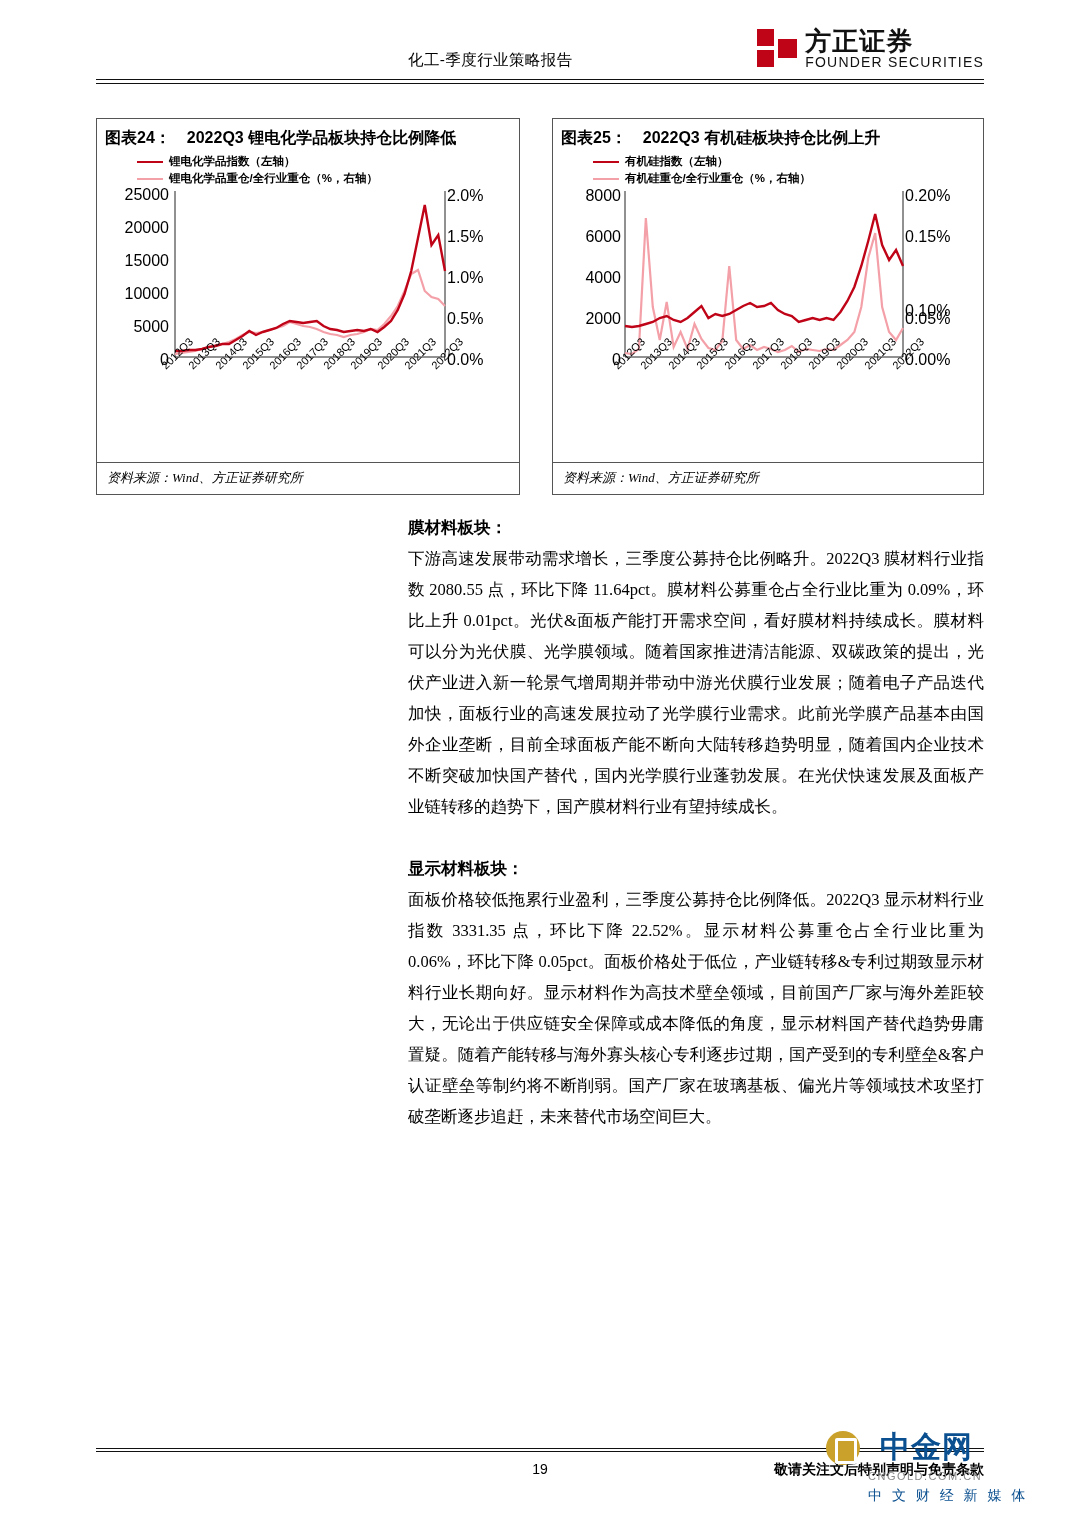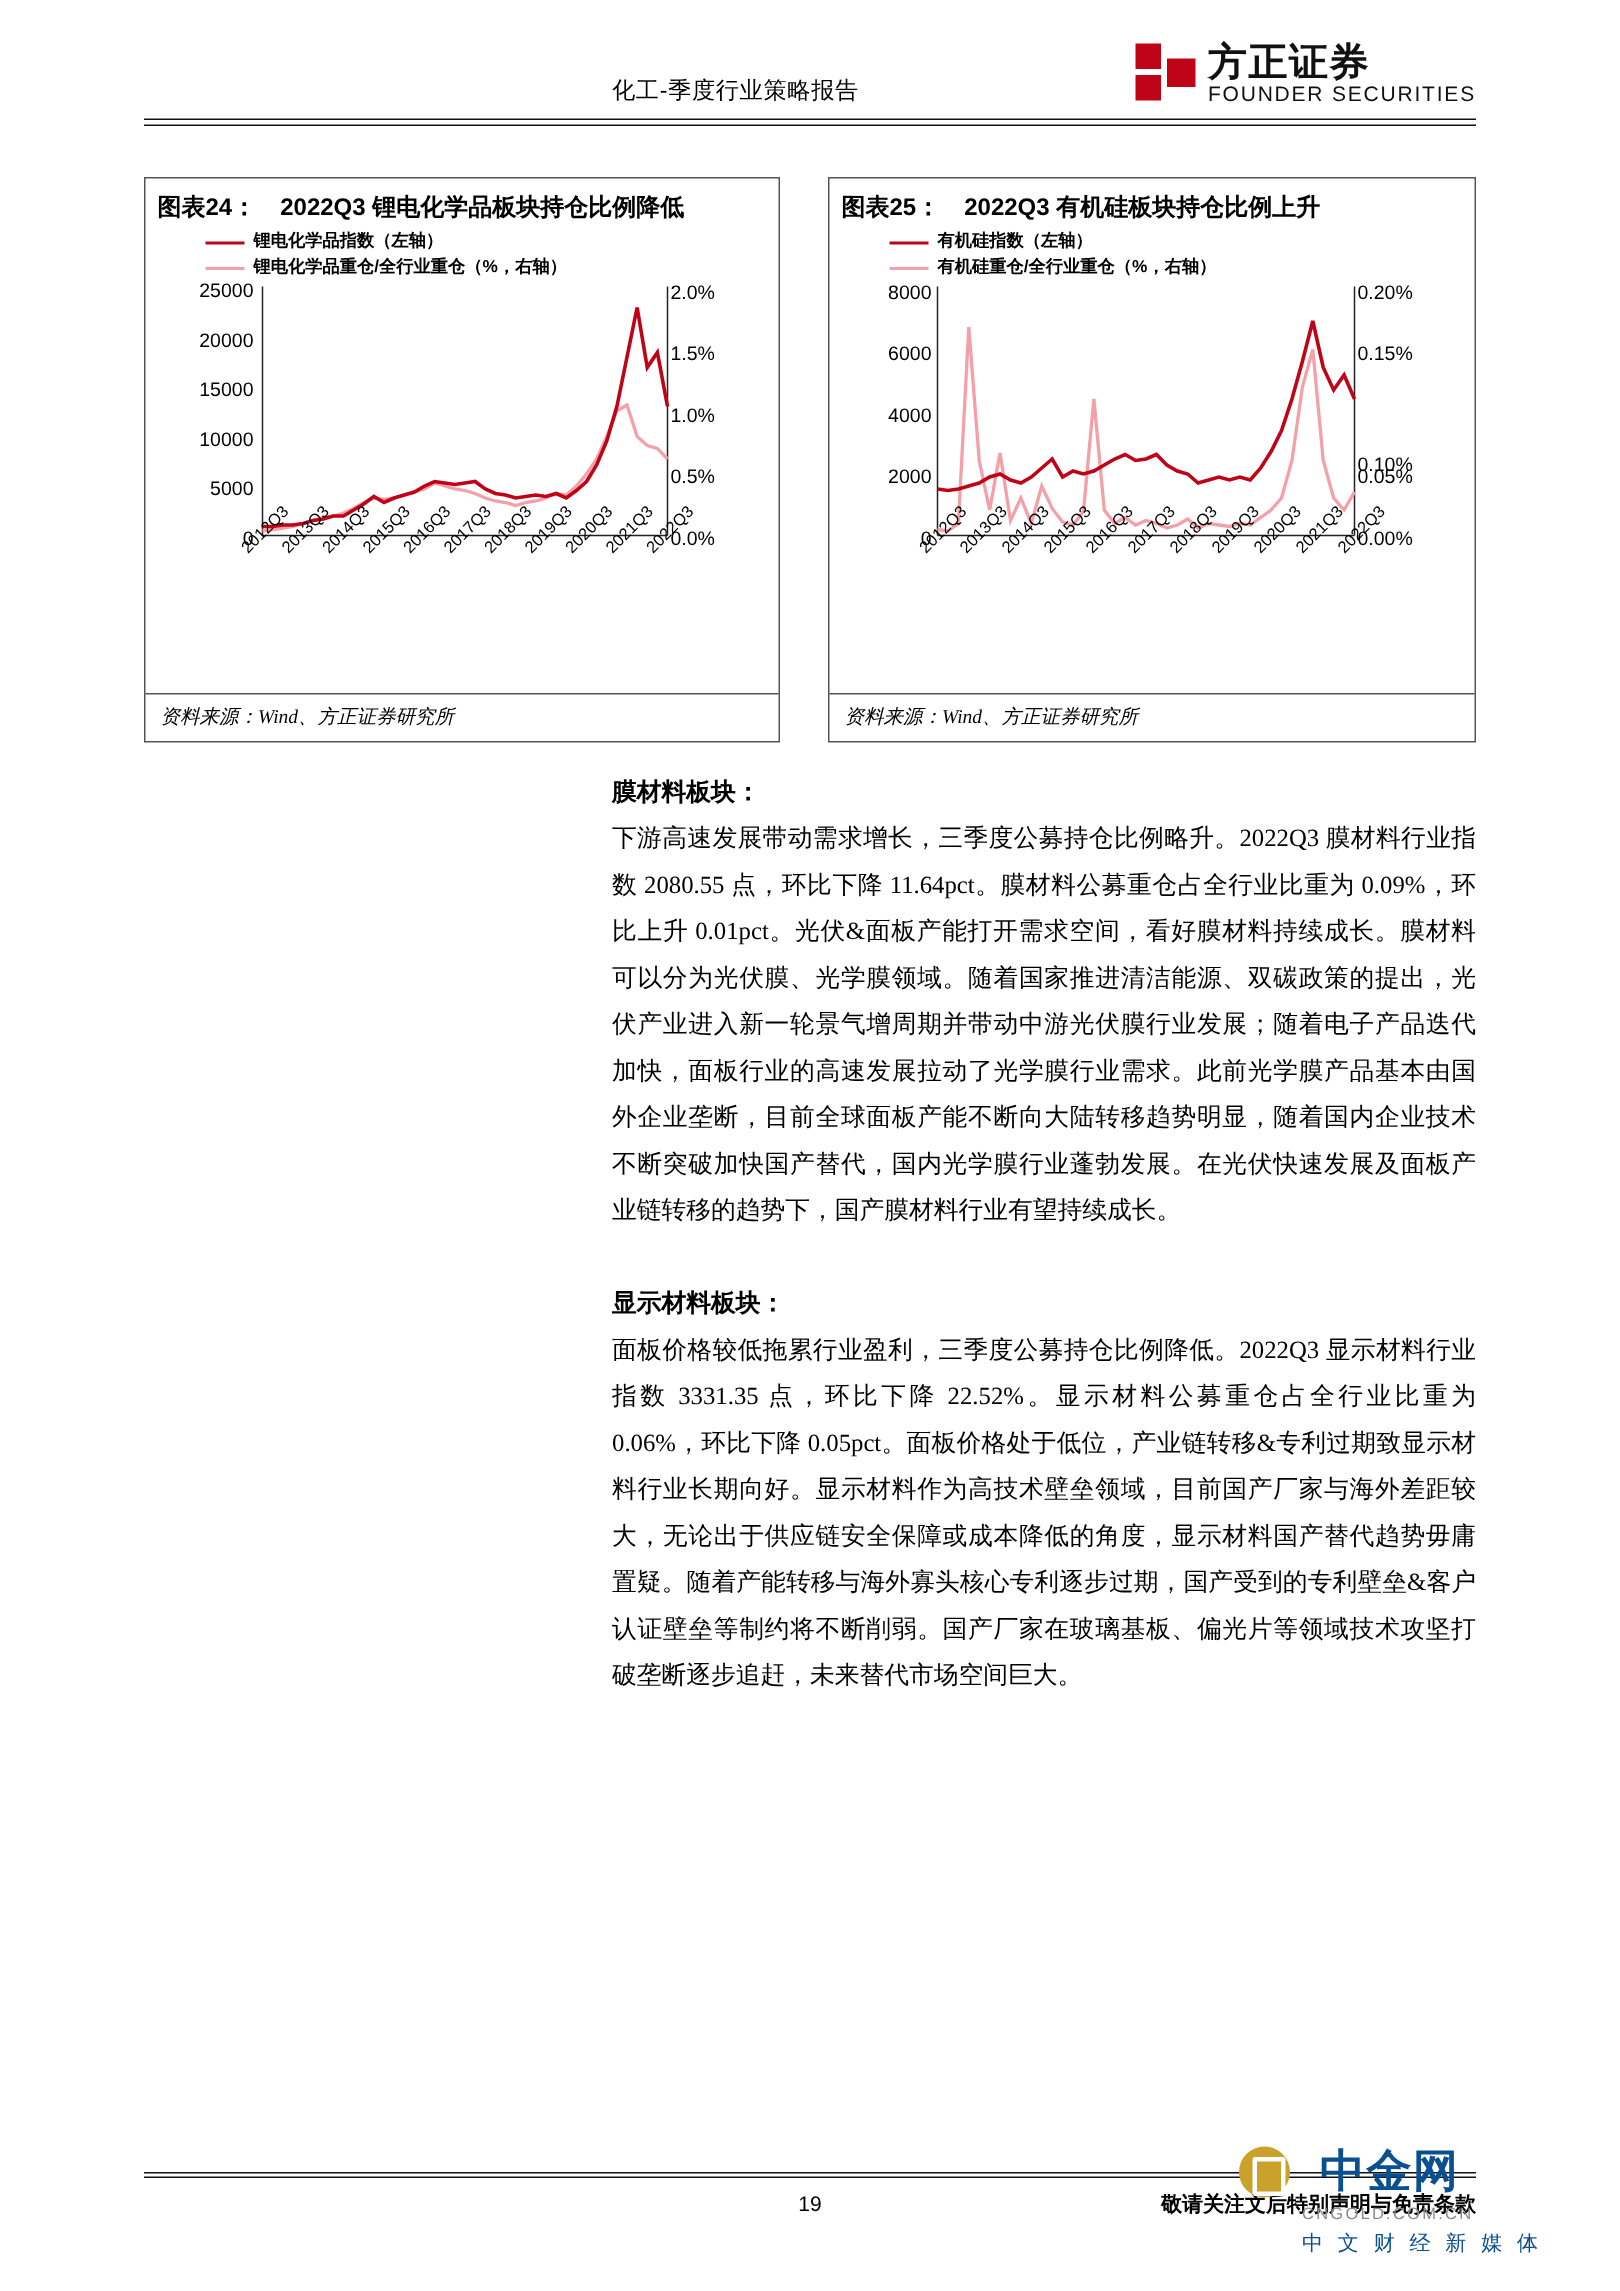--- a/index.html
+++ b/index.html
@@ -146,21 +146,21 @@
     height: 0;
     border-top: 2.4px solid #c00418;
     margin-right: 6px;
   }
   .lg-line.pink { border-top-color: #f4a0a8; }
 
   
   .ylab, .y2lab {
     position: absolute;
     font-family: "Liberation Sans", sans-serif;
-    font-size: 13px;
+    font-size: 16px;
     text-align: right;
     white-space: nowrap;
   }
   .xlab {
     position: absolute;
     font-family: "Liberation Sans", sans-serif;
     font-size: 11px;
     white-space: nowrap;
     transform-origin: left top;
     transform: rotate(-45deg);

